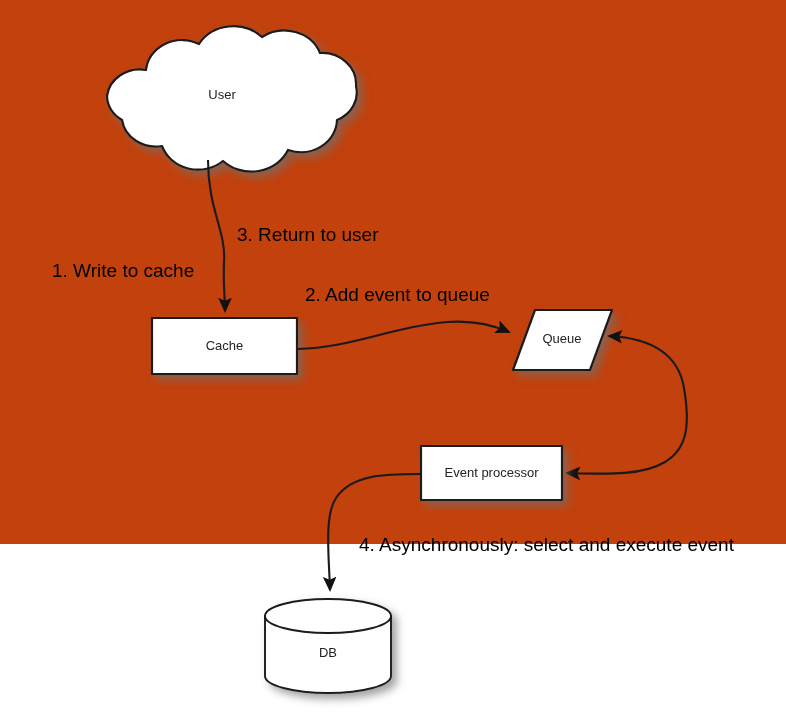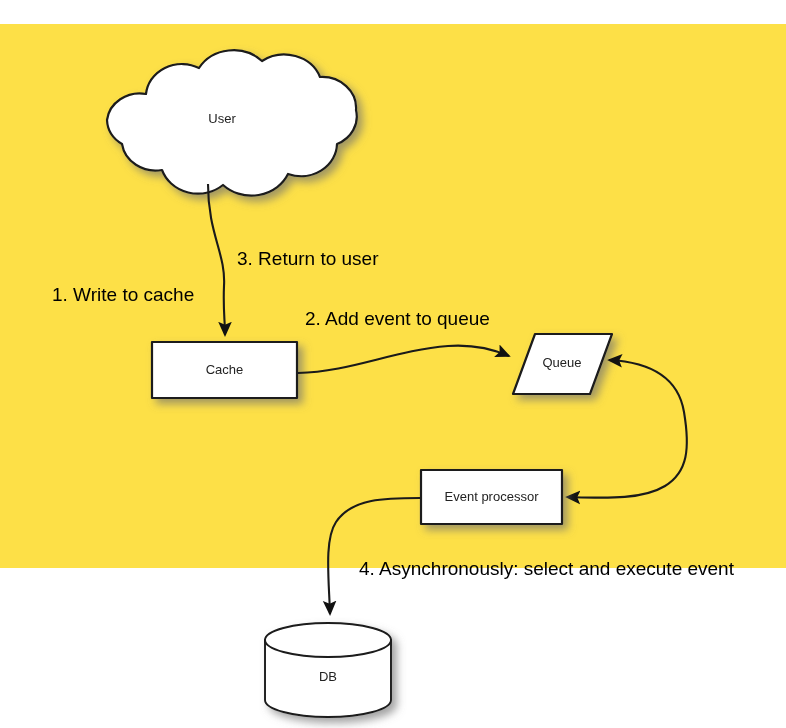--- a/index.html
+++ b/index.html
@@ -10,22 +10,21 @@
   body {
     width: 786px;
     height: 728px;
     font-family: "Liberation Sans", sans-serif;
     overflow: hidden;
   }
   #diagram-root {
     position: relative;
     width: 786px;
     height: 544px;
-    background: #fde047;
-    margin-top: 24px;
+    background: #c2410c;
   }
   svg#diagram-svg {
     position: absolute;
     top: 0;
     left: 0;
     width: 786px;
     height: 728px;
   }
   .node-shape {
     fill: #ffffff;

